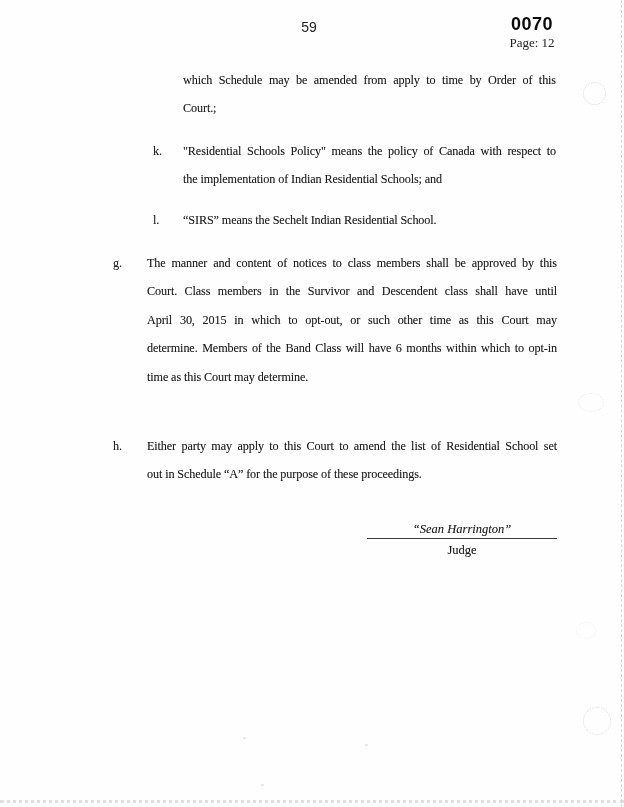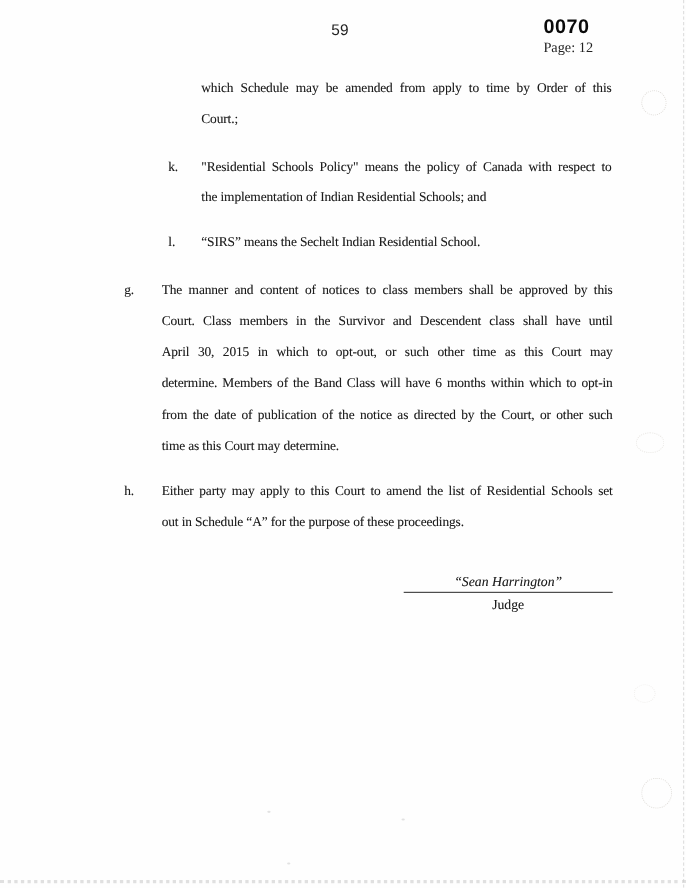--- a/index.html
+++ b/index.html
@@ -13,21 +13,21 @@
   }
   .abs { position: absolute; }
 
   
   .page-num {
     left: 296px; top: 19px; width: 26px;
     text-align: center;
     font-family: "Liberation Sans", sans-serif;
     font-size: 14px; color: #222;
   }
-  .stamp-block { left: 494px; top: 15px; width: 76px; }
+  .stamp-block { left: 494px; top: 15px; width: 76px; text-align: center; }
   .stamp-number {
     font-family: "Liberation Sans", sans-serif;
     font-weight: bold; font-size: 18px; letter-spacing: 0.5px;
     color: #0a0a0a; line-height: 19px;
   }
   .stamp-page {
     font-family: "Liberation Serif", serif;
     font-size: 13px; color: #222; line-height: 17px;
   }
 
@@ -103,27 +103,26 @@
   <span class="marker">l.</span>
   <div class="line-last">“SIRS” means the Sechelt Indian Residential School.</div>
 </div>
 
 <div class="doc-block outer item-g">
   <span class="marker">g.</span>
   <div class="line">The manner and content of notices to class members shall be approved by this</div>
   <div class="line">Court. Class members in the Survivor and Descendent class shall have until</div>
   <div class="line">April 30, 2015 in which to opt-out, or such other time as this Court may</div>
   <div class="line">determine. Members of the Band Class will have 6 months within which to opt-in</div>
-  <div class="line">from the date of publication of the notice as directed by the Court, or other such</div>
   <div class="line-last">time as this Court may determine.</div>
 </div>
 
 <div class="doc-block outer item-h">
   <span class="marker">h.</span>
-  <div class="line">Either party may apply to this Court to amend the list of Residential Schools set</div>
+  <div class="line">Either party may apply to this Court to amend the list of Residential School set</div>
   <div class="line-last">out in Schedule “A” for the purpose of these proceedings.</div>
 </div>
 
 <div class="abs sig-block">
   <div class="sig-name">“Sean Harrington”</div>
   <div class="sig-title">Judge</div>
 </div>
 
 <div class="abs smudge smudge-1"></div>
 <div class="abs smudge smudge-2"></div>

